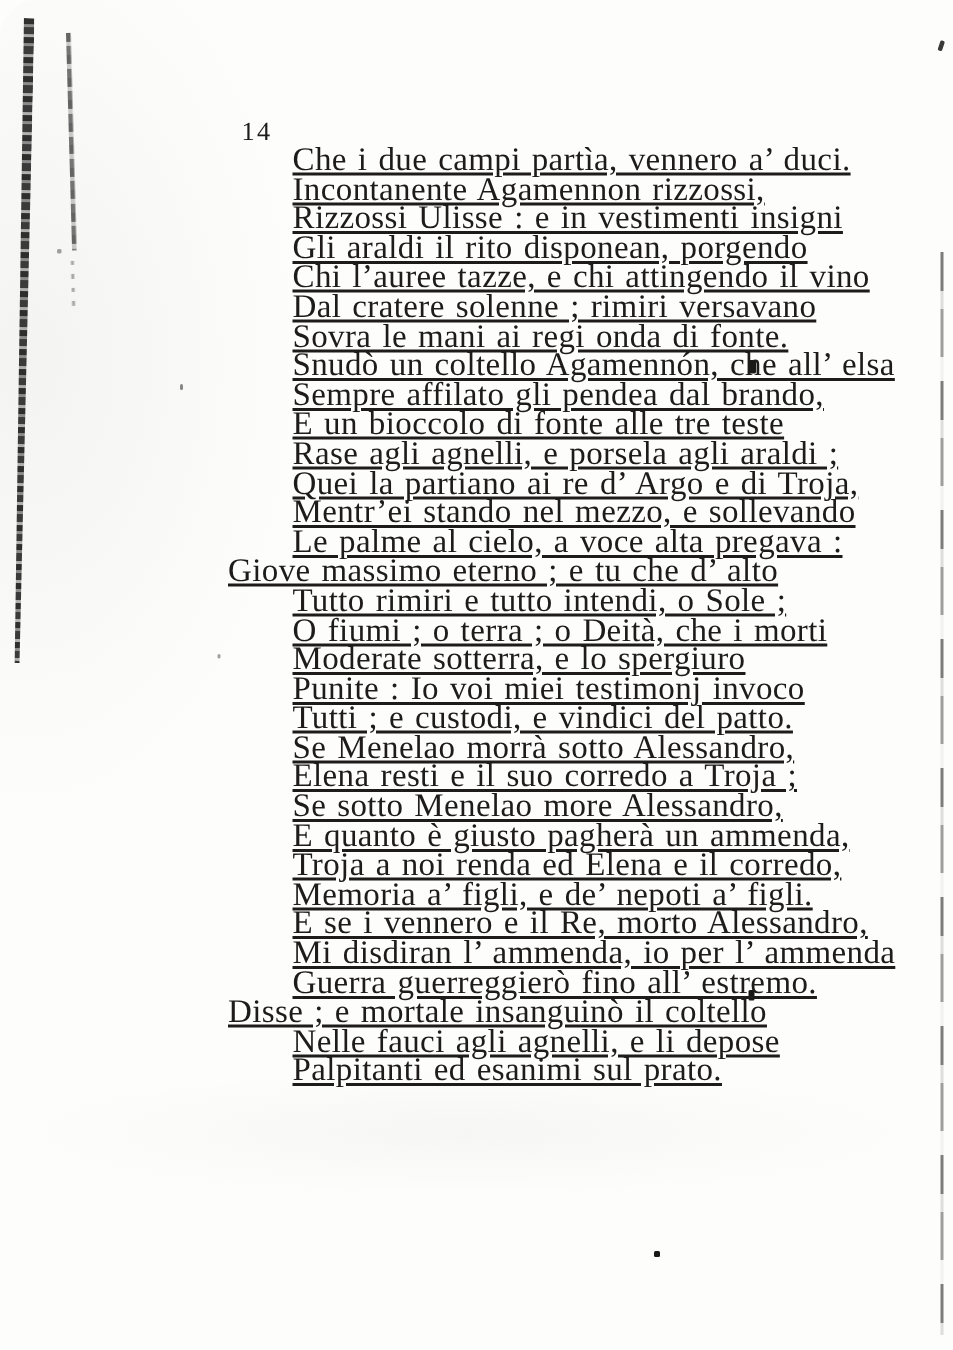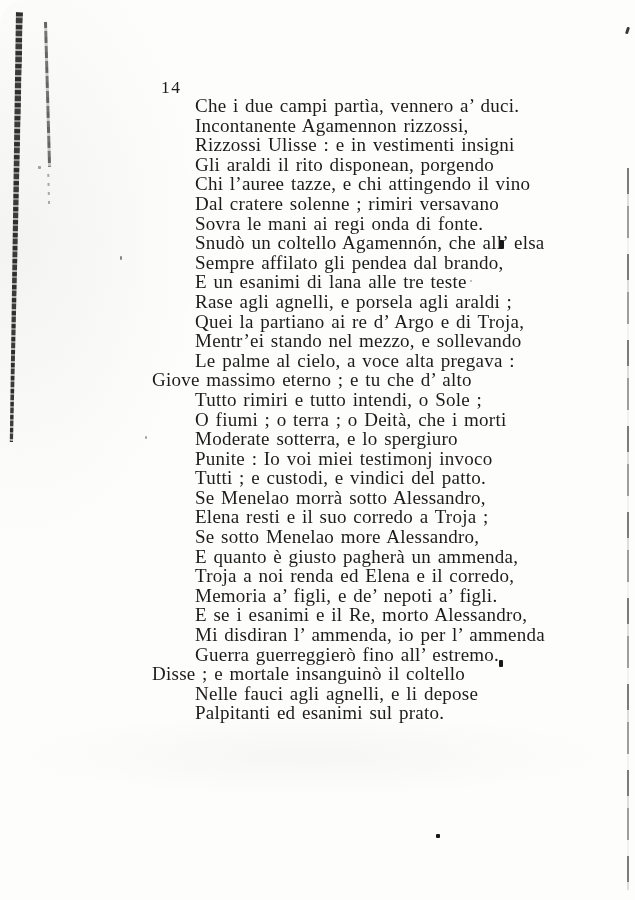--- a/index.html
+++ b/index.html
@@ -28,26 +28,27 @@
     position:absolute;
     left:161px;top:77px;
     font-size:17.5px;
     letter-spacing:1.5px;
     color:var(--ink);
   }
   .verse{
     position:absolute;
     left:152px;top:96px;
     width:420px;
-    font-size:19px;
+    font-size:22px;
     line-height:19.6px;
     letter-spacing:0.25px;
     word-spacing:1.6px;
     color:var(--ink);
     text-rendering:optimizeLegibility;
+    text-decoration:underline;
   }
   .line{padding-left:43px;white-space:nowrap;}
   .line.flush{padding-left:0;}
   
   .binding-heavy{
     position:absolute;
     left:15px;top:12px;
     width:8px;height:430px;
     background:repeating-linear-gradient(
       to bottom,
@@ -135,38 +136,38 @@
   <div class="verse">
     <div class="line">Che i due campi partìa, vennero a’ duci.</div>
     <div class="line">Incontanente Agamennon rizzossi,</div>
     <div class="line">Rizzossi Ulisse : e in vestimenti insigni</div>
     <div class="line">Gli araldi il rito disponean, porgendo</div>
     <div class="line">Chi l’auree tazze, e chi attingendo il vino</div>
     <div class="line">Dal cratere solenne ; rimiri versavano</div>
     <div class="line">Sovra le mani ai regi onda di fonte.</div>
     <div class="line">Snudò un coltello Agamennón, che all’ elsa</div>
     <div class="line">Sempre affilato gli pendea dal brando,</div>
-    <div class="line">E un esanimi di lana alle tre teste</div>
+    <div class="line">E un bioccolo di fonte alle tre teste</div>
     <div class="line">Rase agli agnelli, e porsela agli araldi ;</div>
     <div class="line">Quei la partiano ai re d’ Argo e di Troja,</div>
     <div class="line">Mentr’ei stando nel mezzo, e sollevando</div>
     <div class="line">Le palme al cielo, a voce alta pregava :</div>
     <div class="line flush">Giove massimo eterno ; e tu che d’ alto</div>
     <div class="line">Tutto rimiri e tutto intendi, o Sole ;</div>
     <div class="line">O fiumi ; o terra ; o Deità, che i morti</div>
     <div class="line">Moderate sotterra, e lo spergiuro</div>
     <div class="line">Punite : Io voi miei testimonj invoco</div>
     <div class="line">Tutti ; e custodi, e vindici del patto.</div>
     <div class="line">Se Menelao morrà sotto Alessandro,</div>
     <div class="line">Elena resti e il suo corredo a Troja ;</div>
     <div class="line">Se sotto Menelao more Alessandro,</div>
     <div class="line">E quanto è giusto pagherà un ammenda,</div>
     <div class="line">Troja a noi renda ed Elena e il corredo,</div>
     <div class="line">Memoria a’ figli, e de’ nepoti a’ figli.</div>
-    <div class="line">E se i esanimi e il Re, morto Alessandro,</div>
+    <div class="line">E se i vennero e il Re, morto Alessandro,</div>
     <div class="line">Mi disdiran l’ ammenda, io per l’ ammenda</div>
     <div class="line">Guerra guerreggierò fino all’ estremo.</div>
     <div class="line flush">Disse ; e mortale insanguinò il coltello</div>
     <div class="line">Nelle fauci agli agnelli, e li depose</div>
     <div class="line">Palpitanti ed esanimi sul prato.</div>
   </div>
 
 </div>
 
 </body></html>

